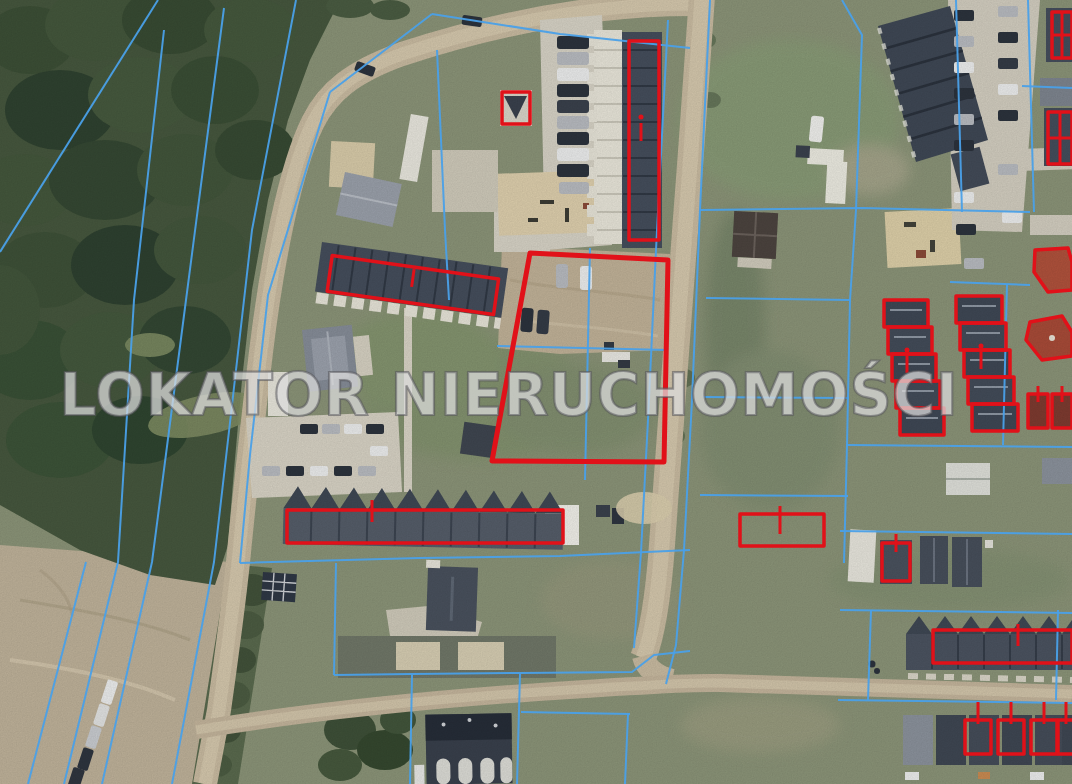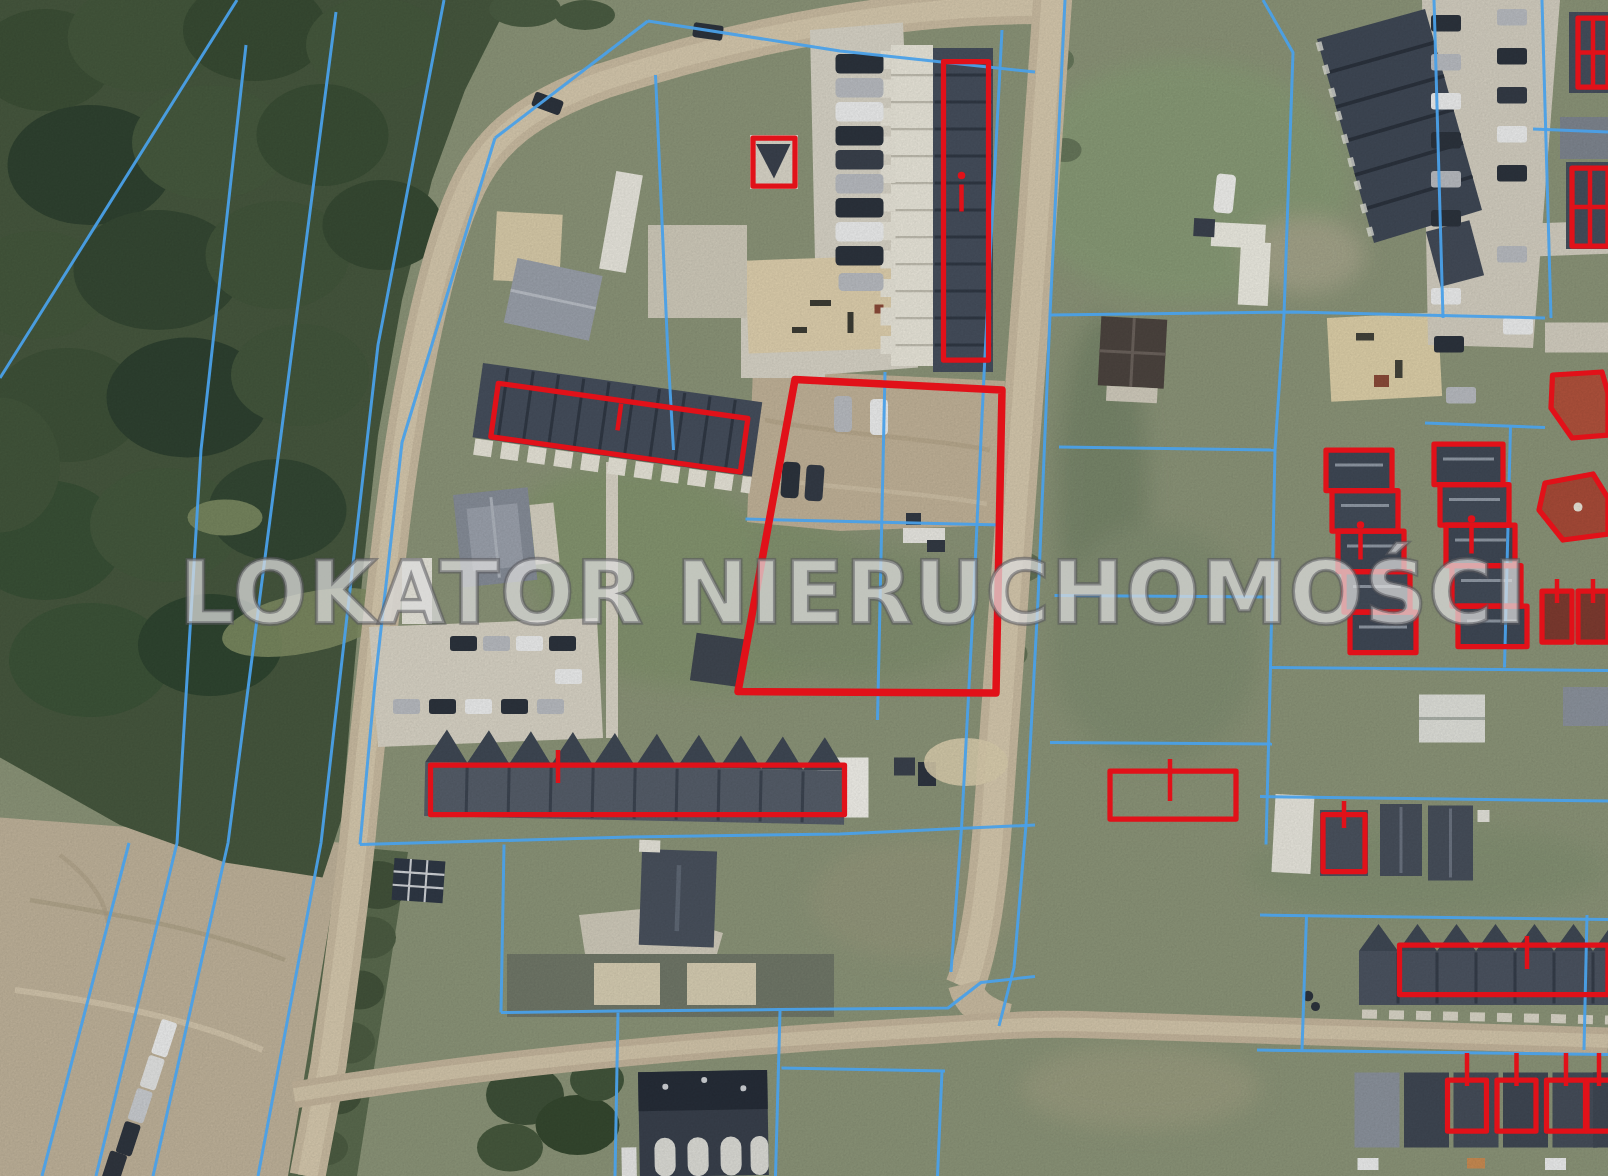--- a/index.html
+++ b/index.html
@@ -3,21 +3,21 @@
 <meta charset="utf-8">
 <style>
   html,body{margin:0;padding:0;background:#222;}
   .stage{position:relative;width:1072px;height:784px;overflow:hidden;background:#8b9478;
          font-family:"DejaVu Sans","Liberation Sans",sans-serif;}
   .stage svg{position:absolute;left:0;top:0;display:block;}
   .bl{fill:none;stroke:var(--boundary,#4aa0e8);stroke-width:2;opacity:.95;stroke-linejoin:round;}
   .rh{fill:none;stroke:var(--highlight,#e11119);stroke-width:3.5;stroke-linejoin:round;}
   .rh5{fill:none;stroke:var(--highlight,#e11119);stroke-width:5;stroke-linejoin:round;}
   .rt{stroke:var(--highlight,#e11119);stroke-width:3;}
-  .watermark{position:absolute;left:569px;top:398px;transform:translate(-50%,-54%);
+  .watermark{position:absolute;left:509px;top:398px;transform:translate(-50%,-54%);
      white-space:nowrap;font-weight:bold;font-size:58px;letter-spacing:1px;
      color:var(--watermark-fill,rgba(255,255,255,.6));
      -webkit-text-stroke:2.2px var(--watermark-outline,rgba(90,90,95,.55));
      text-shadow:0 0 2px rgba(70,70,70,.35);pointer-events:none;}
 </style>
 </head>
 <body>
 
 <div class="stage">
 <svg width="1072" height="784" viewBox="0 0 1072 784" xmlns="http://www.w3.org/2000/svg">

